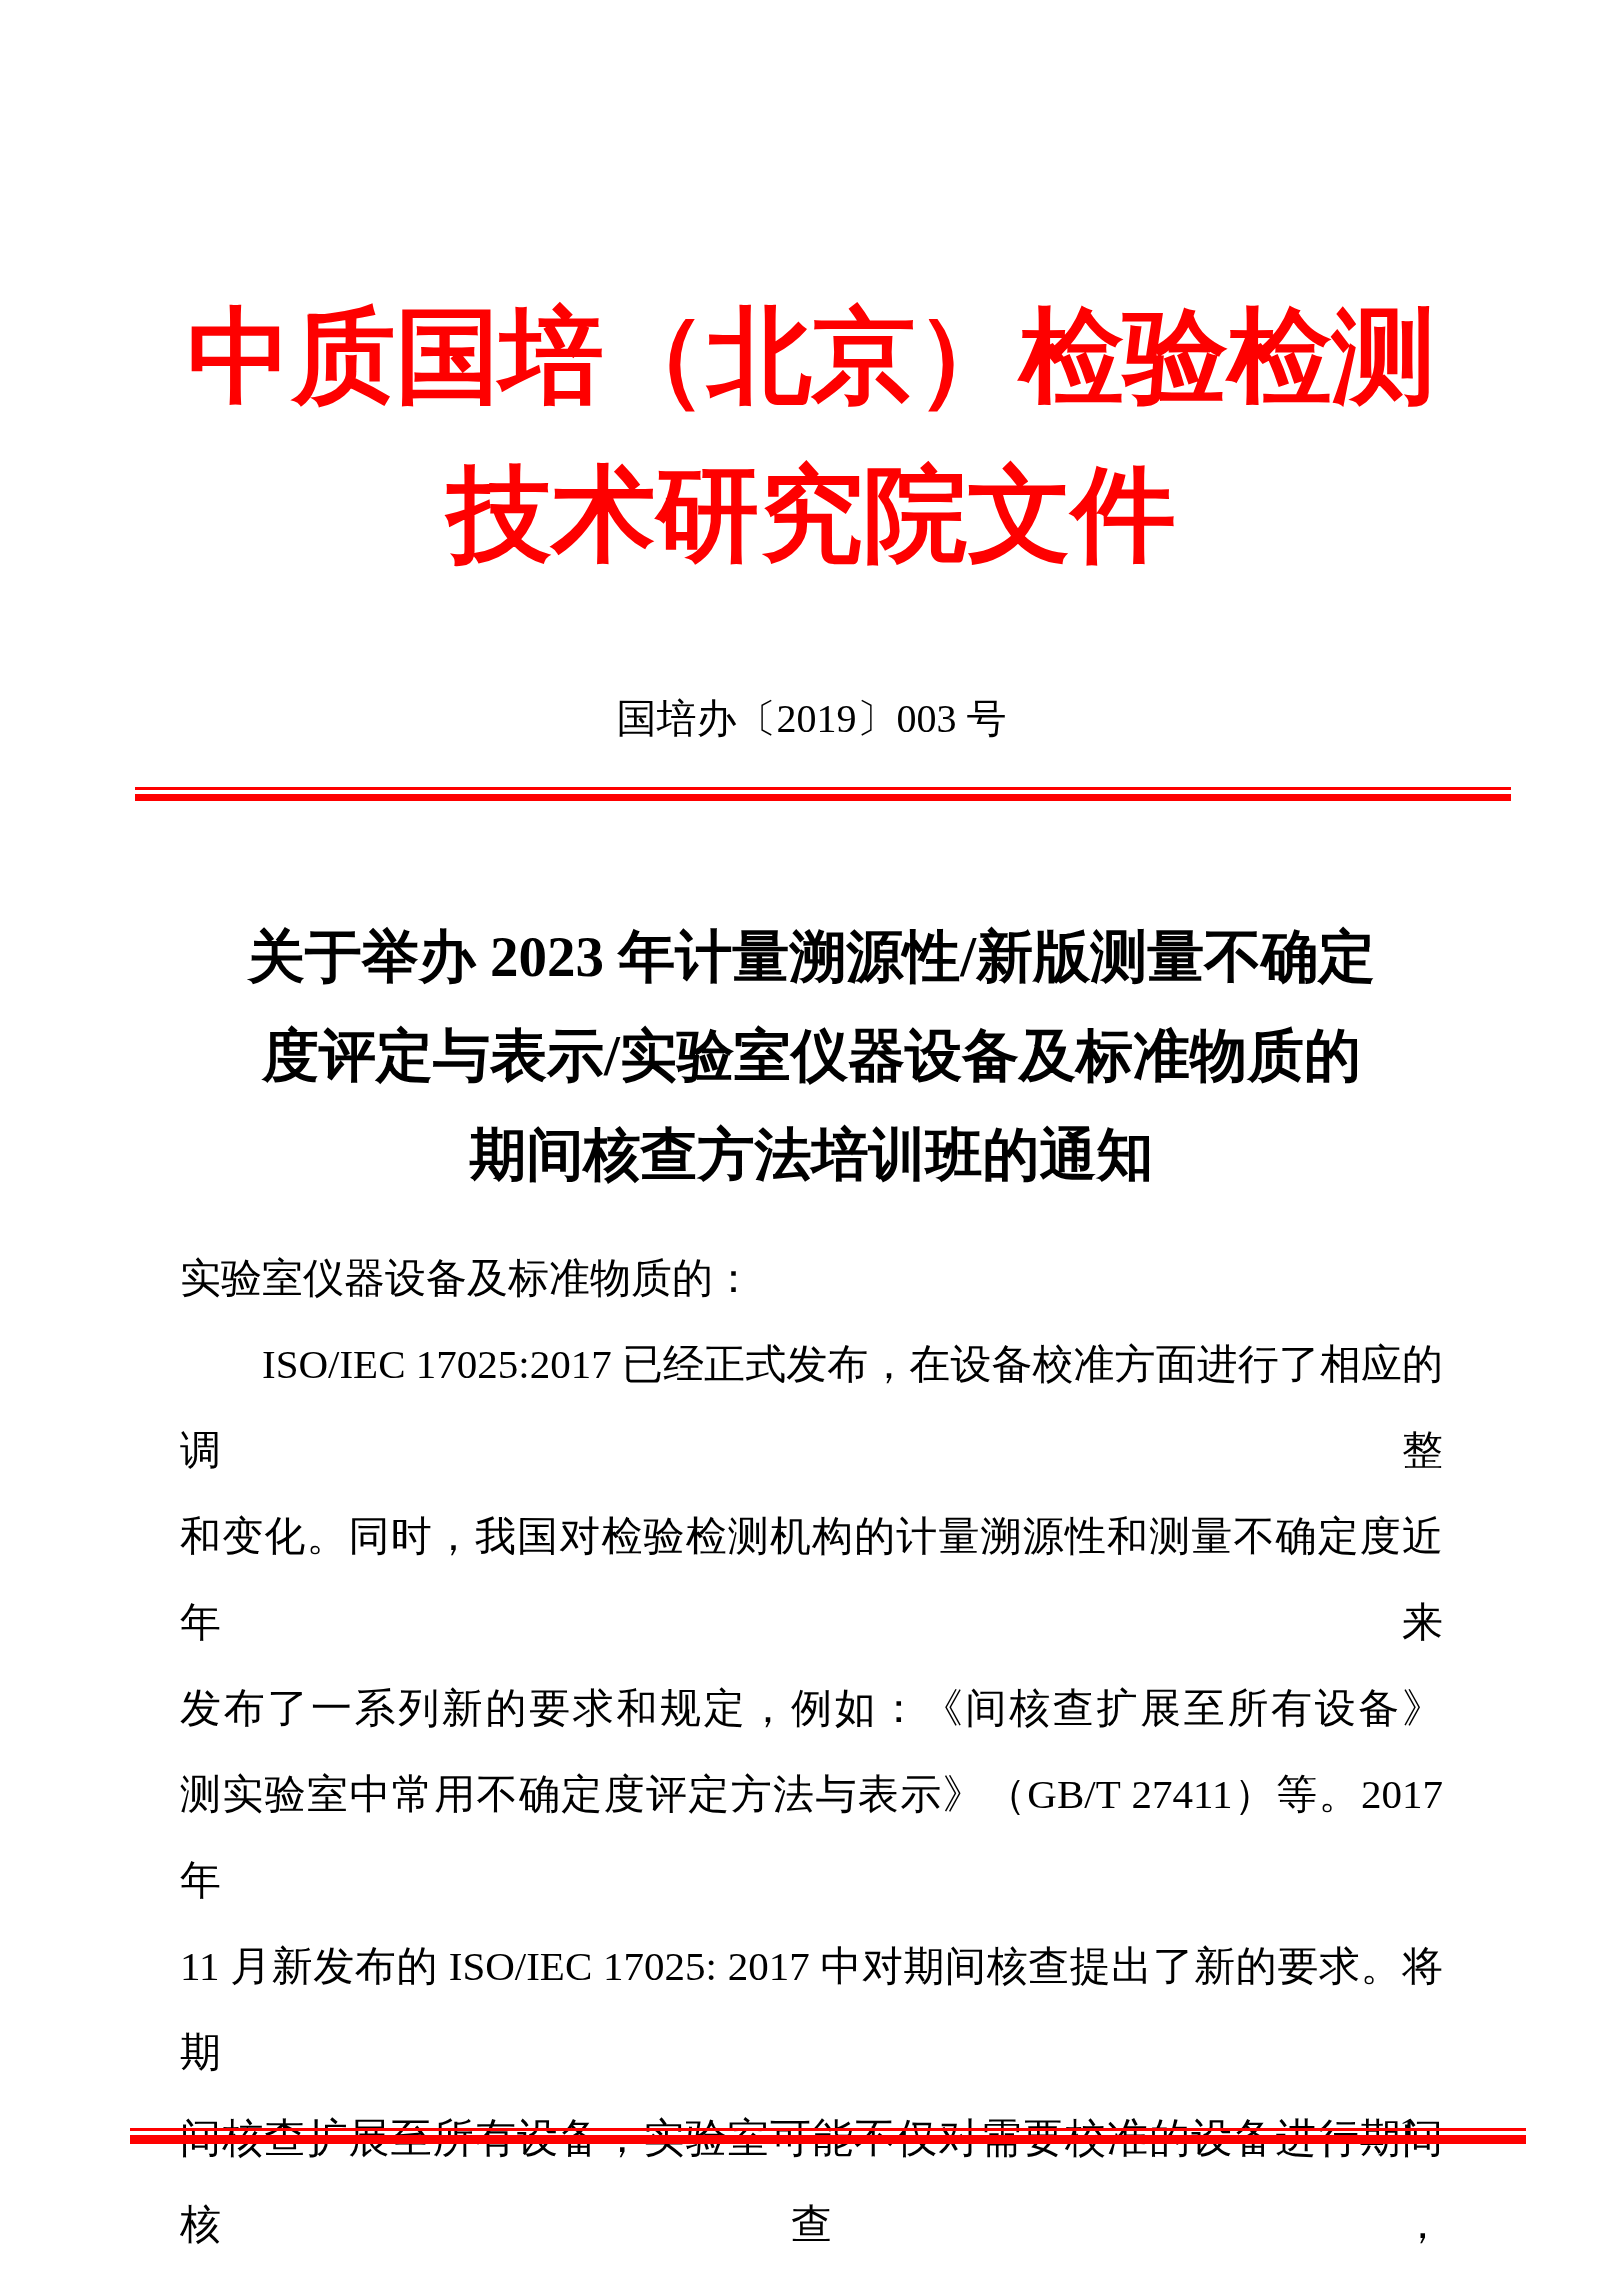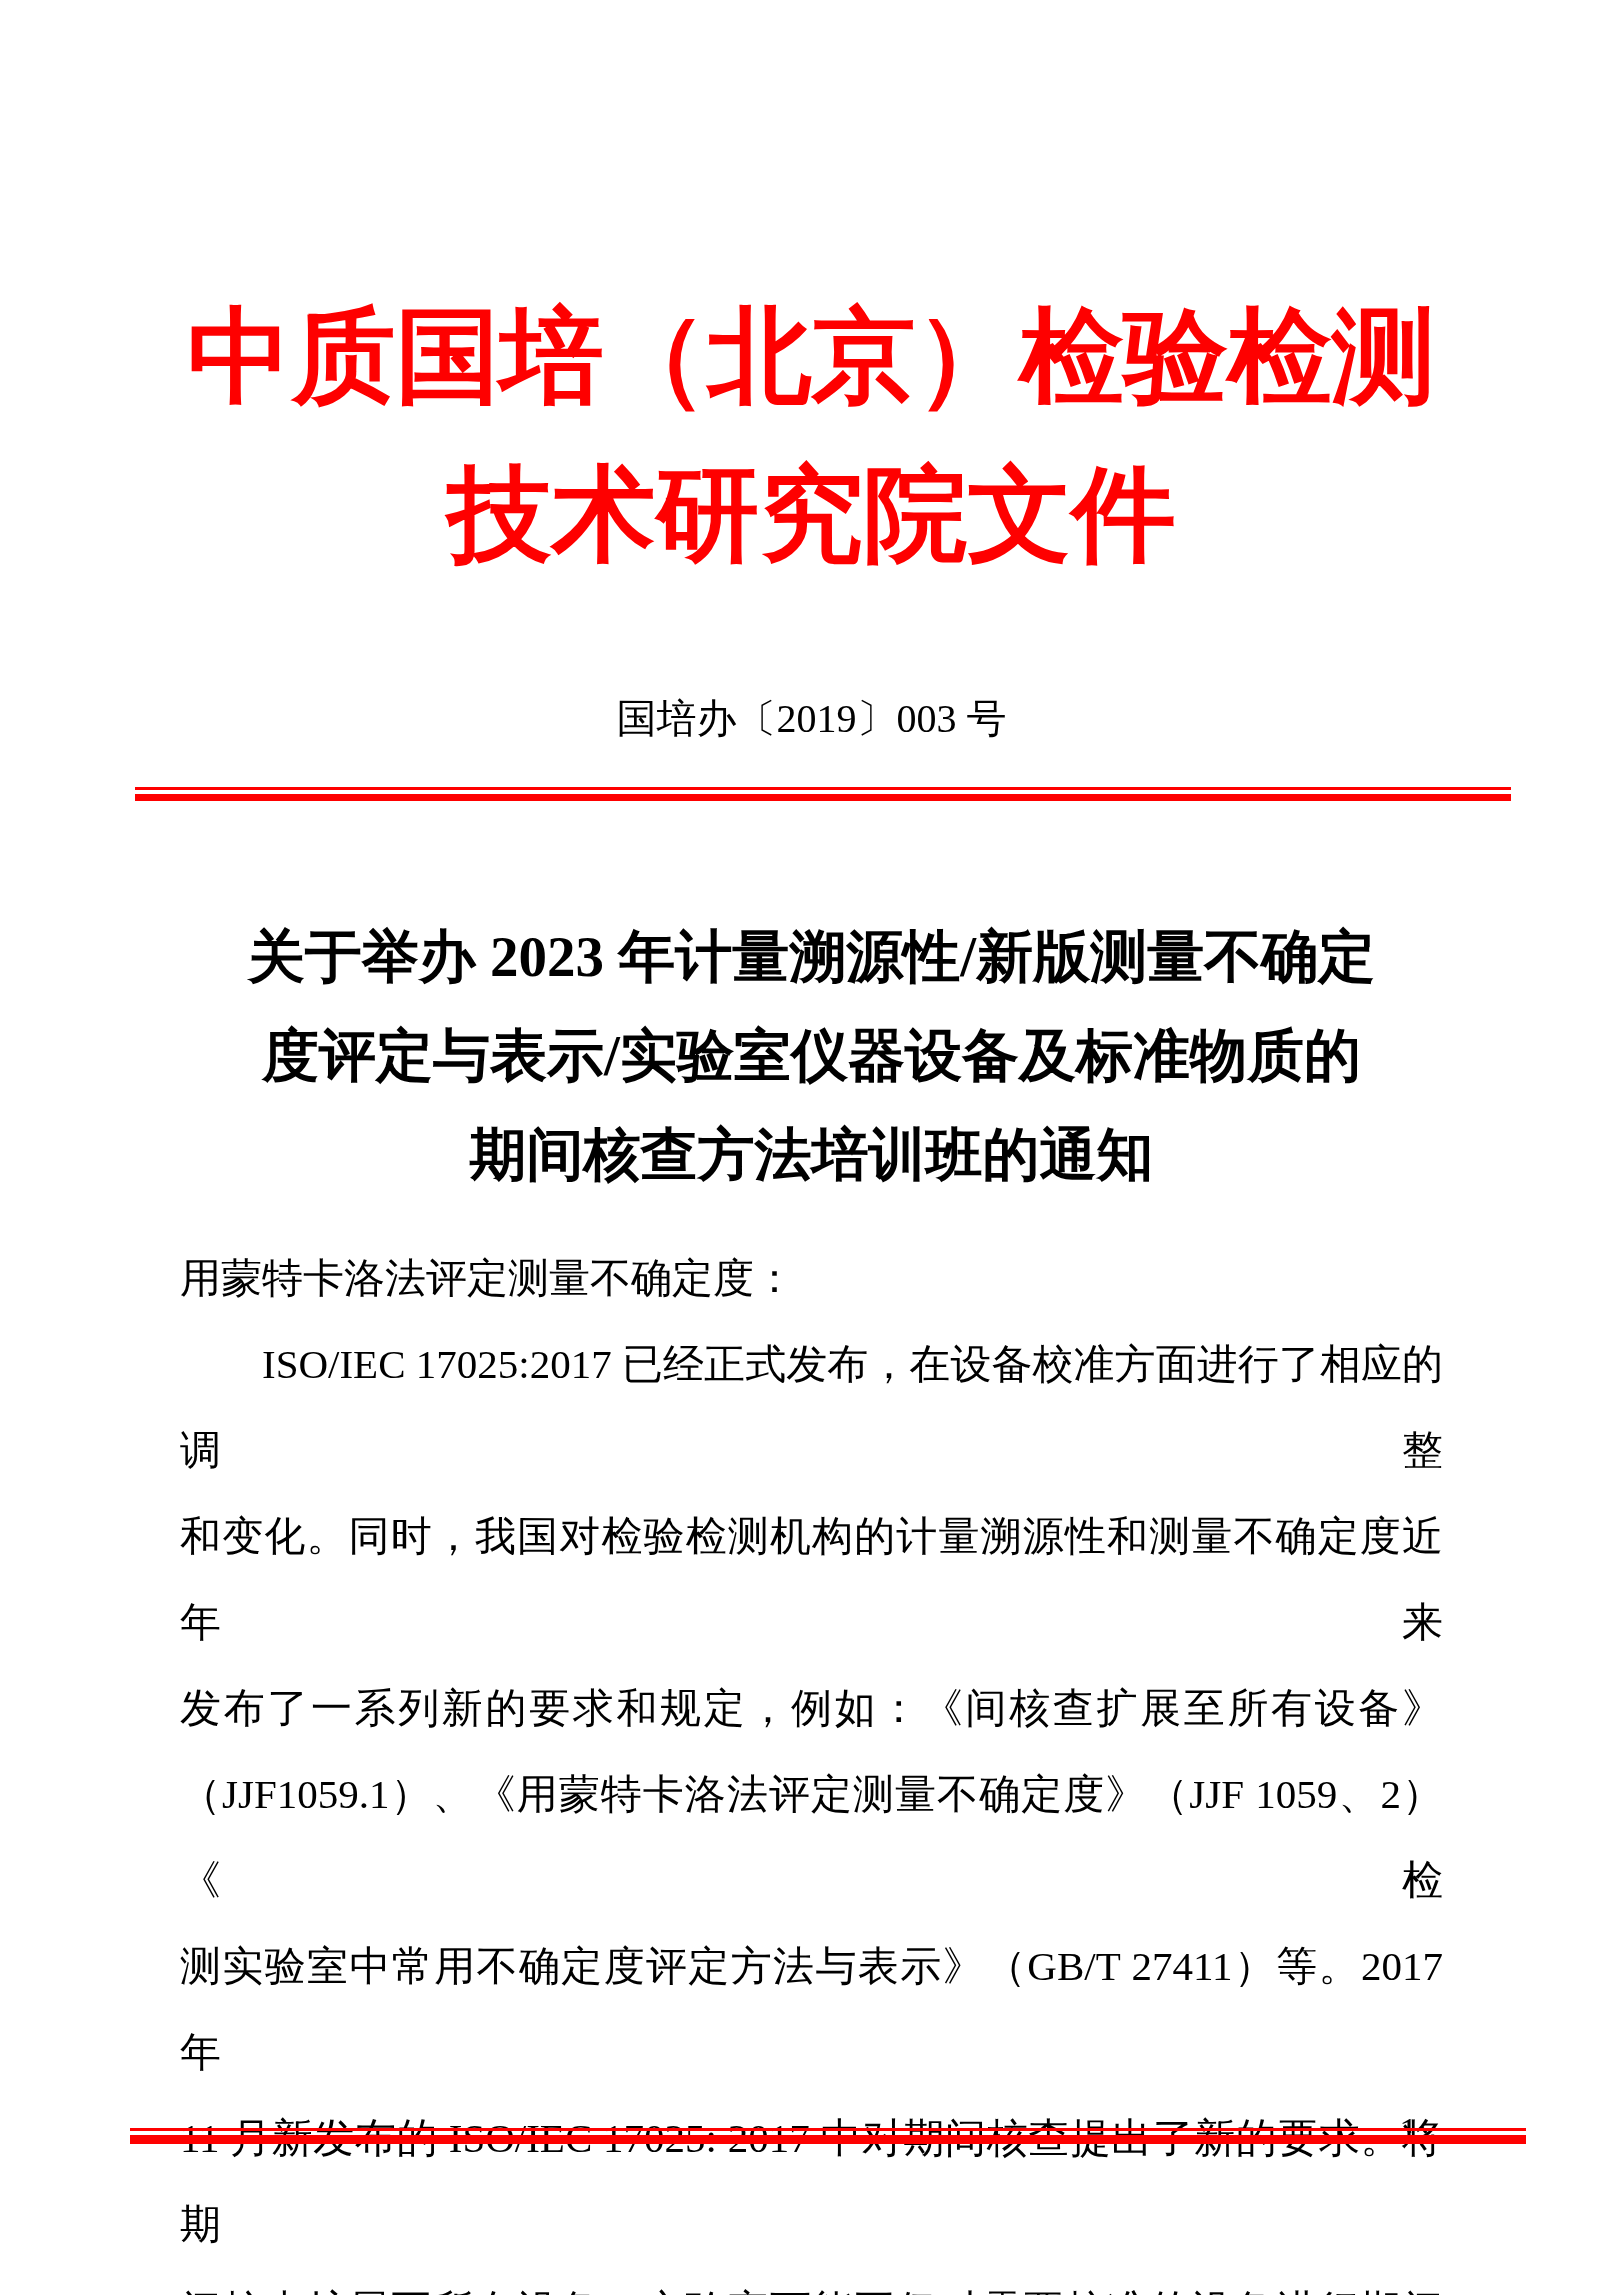--- a/index.html
+++ b/index.html
@@ -102,25 +102,24 @@
     <div class="thick"></div>
   </div>
 
   <div class="doc-title">
     <div>关于举办 2023 年计量溯源性/新版测量不确定</div>
     <div>度评定与表示/实验室仪器设备及标准物质的</div>
     <div>期间核查方法培训班的通知</div>
   </div>
 
   <div class="body-text">
-    <div class="line">用蒙特卡洛法评定测量不确定度：</div>
+    <div class="line">实验室仪器设备及标准物质的：</div>
     <div class="line jline indent">ISO/IEC 17025:2017 已经正式发布，在设备校准方面进行了相应的调整</div>
     <div class="line jline">和变化。同时，我国对检验检测机构的计量溯源性和测量不确定度近年来</div>
     <div class="line jline">发布了一系列新的要求和规定，例如：《间核查扩展至所有设备》</div>
-    <div class="line jline">（JJF1059.1）、《用蒙特卡洛法评定测量不确定度》（JJF 1059、2）《检</div>
     <div class="line jline">测实验室中常用不确定度评定方法与表示》（GB/T 27411）等。2017 年</div>
     <div class="line jline">11 月新发布的 ISO/IEC 17025: 2017 中对期间核查提出了新的要求。将期</div>
     <div class="line jline">间核查扩展至所有设备，实验室可能不仅对需要校准的设备进行期间核查，</div>
 
   </div>
 
   <div class="page-number">1</div>
 
   <div class="rule footer-rule">
     <div class="thin"></div>

